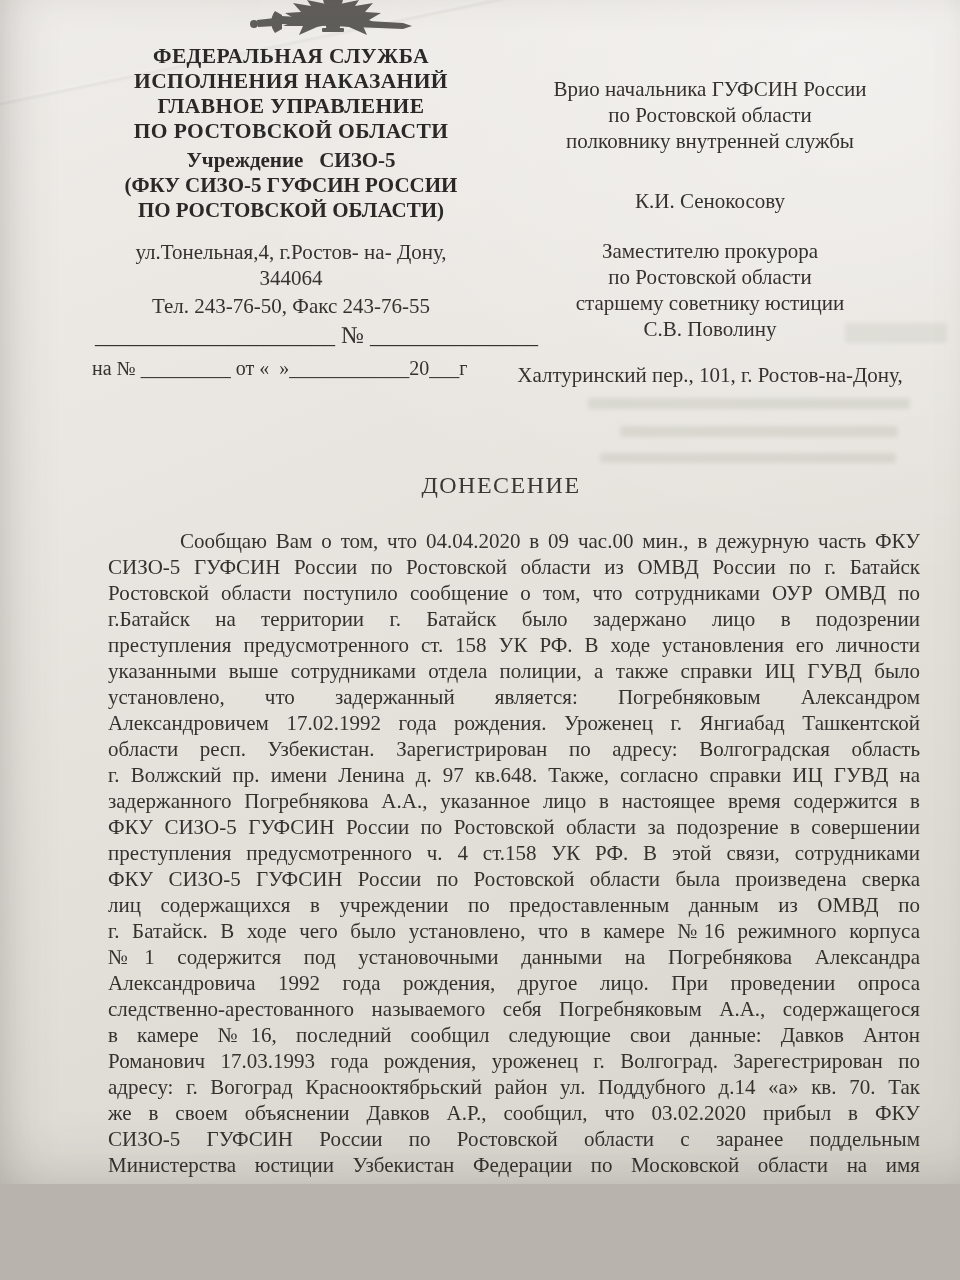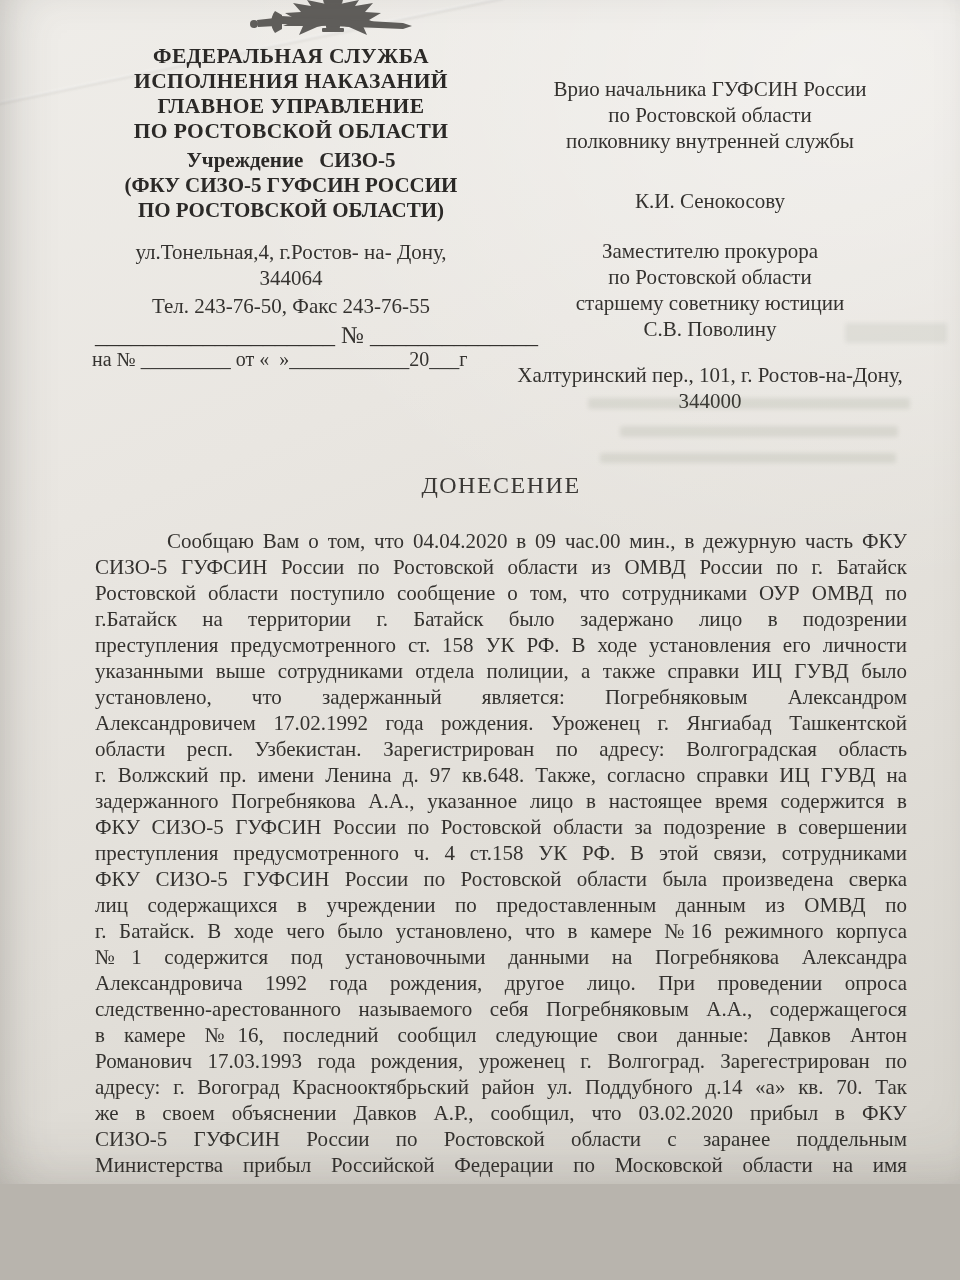--- a/index.html
+++ b/index.html
@@ -32,32 +32,32 @@
 
   .sender{position:absolute;left:62px;top:44px;width:458px;text-align:center;}
   .sender .line{white-space:pre-wrap;}
   .org .line{font-weight:bold;font-size:21.5px;line-height:25px;letter-spacing:.4px;color:#2b2927;}
   .inst{margin-top:4px;}
   .inst .line{font-weight:bold;font-size:21px;line-height:25px;color:#2b2927;}
   .addr{margin-top:16px;}
   .addr .line{font-size:21px;line-height:26px;}
   .phone{margin-top:2px;font-size:21px;line-height:26px;white-space:pre-wrap;}
   .numline{margin-top:4px;font-size:24px;line-height:24px;text-align:left;padding-left:33px;white-space:pre;}
-  .refline{font-size:20px;line-height:24px;text-align:left;padding-left:30px;white-space:pre;}
+  .refline{margin-top:9px;font-size:20px;line-height:24px;text-align:left;padding-left:30px;white-space:pre;}
 
   .recipient{position:absolute;left:482px;top:76px;width:456px;text-align:center;font-size:21px;line-height:26px;}
   .recipient .line{white-space:pre-wrap;}
   .addressee-name{margin-top:34px;}
   .addressee2{margin-top:24px;}
   .recipient-addr{margin-top:20px;}
 
   .doc-title{position:absolute;left:95px;top:472px;width:812px;text-align:center;
     font-size:24px;letter-spacing:1.5px;color:#3a3835;}
 
-  .body-text{position:absolute;left:95px;top:528px;width:812px;font-size:21px;line-height:26px;}
+  .body-text{position:absolute;left:108px;top:528px;width:812px;font-size:21px;line-height:26px;}
   .body-text .line{text-align:justify;text-align-last:justify;height:26px;overflow:hidden;word-spacing:1px;}
   .body-text .line:first-child{text-indent:72px;}
 
   .bleed{position:absolute;pointer-events:none;filter:blur(2.2px);}
   .bleed i{position:absolute;display:block;background:rgba(112,114,96,.13);border-radius:3px;}
   .bleed .b1{left:588px;top:398px;width:322px;height:11px;}
   .bleed .b2{left:620px;top:426px;width:278px;height:11px;}
   .bleed .b3{left:600px;top:453px;width:296px;height:10px;}
   .bleed .b4{left:845px;top:323px;width:102px;height:20px;background:rgba(112,114,96,.10);}
 </style>
@@ -118,21 +118,20 @@
       </div>
     <div class="addressee-name">К.И. Сенокосову</div>
     <div class="addressee2">
         <div class="line">Заместителю прокурора</div>
         <div class="line">по Ростовской области</div>
         <div class="line">старшему советнику юстиции</div>
         <div class="line">С.В. Поволину</div>
       </div>
     <div class="recipient-addr">
         <div class="line">Халтуринский пер., 101, г. Ростов-на-Дону,</div>
-        <div class="line">344000</div>
       </div>
   </div>
 
   <div class="doc-title">ДОНЕСЕНИЕ</div>
 
   <div class="body-text">
       <div class="line">Сообщаю Вам  о том, что 04.04.2020 в 09 час.00 мин., в дежурную часть ФКУ</div>
       <div class="line">СИЗО-5 ГУФСИН России по Ростовской области из ОМВД России по г. Батайск</div>
       <div class="line">Ростовской области поступило сообщение о том, что сотрудниками ОУР ОМВД по</div>
       <div class="line">г.Батайск на территории г. Батайск было задержано лицо в подозрении</div>
@@ -149,21 +148,21 @@
       <div class="line">лиц содержащихся в учреждении по предоставленным данным из ОМВД по</div>
       <div class="line">г. Батайск. В ходе чего было установлено, что в камере №16 режимного корпуса</div>
       <div class="line">№1 содержится под установочными данными на Погребнякова Александра</div>
       <div class="line">Александровича 1992 года рождения, другое лицо. При проведении опроса</div>
       <div class="line">следственно-арестованного называемого себя Погребняковым А.А., содержащегося</div>
       <div class="line">в камере №16, последний сообщил следующие свои данные: Давков Антон</div>
       <div class="line">Романович 17.03.1993 года рождения, уроженец г. Волгоград. Зарегестрирован по</div>
       <div class="line">адресу: г. Вогоград Краснооктябрьский район ул. Поддубного д.14 «а» кв. 70. Так</div>
       <div class="line">же в своем объяснении Давков А.Р., сообщил, что 03.02.2020 прибыл в ФКУ</div>
       <div class="line">СИЗО-5 ГУФСИН России по Ростовской области с заранее поддельным</div>
-      <div class="line">Министерства прибыл Российской Федерации по Московской области на имя</div>
+      <div class="line">Министерства юстиции Узбекистан Федерации по Московской области на имя</div>
       <div class="line">Давкова Антона Романовича. После чего, Давков А.Р., используя для маскировки</div>
     </div>
 
   <div class="bleed">
     <i class="b1"></i>
       <i class="b2"></i>
       <i class="b3"></i>
       <i class="b4"></i>
   </div>
 

